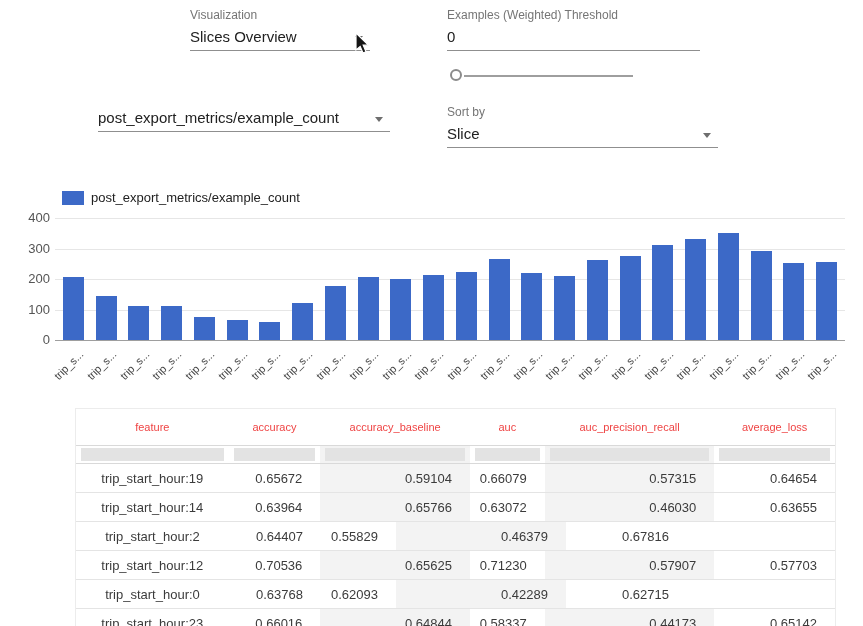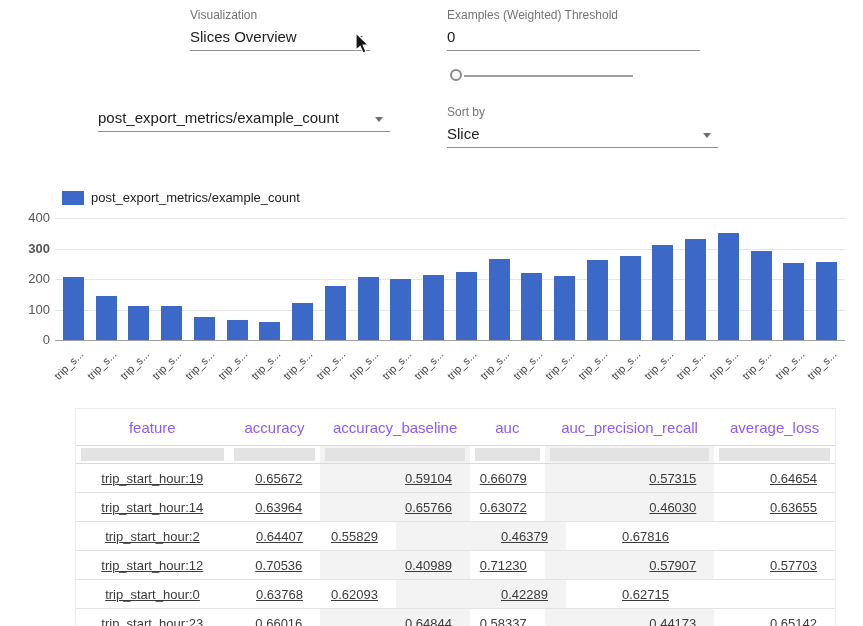--- a/index.html
+++ b/index.html
@@ -37,26 +37,26 @@
   .gridline { position:absolute; left:-2px; width:790px; height:1px; background:#e6e6e6; }
   .gridline.baseline { background:#9e9e9e; }
   .bar { position:absolute; bottom:0; width:21px; }
   #xlabels { position:absolute; left:37px; top:124px; width:786px; height:56px; }
   .xlab { position:absolute; top:6px; width:0; height:0; }
   .xlab span { position:absolute; right:0; top:0; white-space:nowrap; font-size:11px; color:#444; transform:rotate(-45deg); transform-origin:100% 0; }
 
   
   .mtable { position:absolute; left:75px; top:408px; width:761px; border:1px solid #ececec; border-bottom:none; background:#fff; }
   .thead { display:flex; height:37px; border-bottom:1px solid #d9d9d9; }
-  .th { display:flex; align-items:center; justify-content:center; font-size:15px; color:#8b5cf6; cursor:pointer; }
+  .th { display:flex; align-items:center; justify-content:center; font-size:11px; color:#ef4444; cursor:pointer; }
   .filter-row { display:flex; height:18px; border-bottom:1px solid #d9d9d9; }
   .fc { display:flex; align-items:center; height:100%; }
   .fbox { flex:1; height:13px; background:#e3e3e3; margin:0 5px; }
   .tr { display:flex; height:29px; border-bottom:1px solid #e4e4e4; }
-  .td { display:flex; align-items:center; height:100%; font-size:13px; color:#3b3b3b;text-decoration:underline; }
+  .td { display:flex; align-items:center; height:100%; font-size:13px; color:#3b3b3b; }
   .td.shade, .fc.shade { background:#f3f3f3; }
   .c0 { width:153px; } .c1 { width:92px; } .c2 { width:150px; }
   .c3 { width:75px; } .c4 { width:170px; } .c5 { width:121px; }
   .td.c0 { justify-content:center; }
   .td.c1,.td.c2,.td.c3,.td.c4,.td.c5 { justify-content:flex-end; padding-right:18px; }
 </style>
 </head>
 <body>
 
 <div class="page">
@@ -103,21 +103,21 @@
   <div class="legend">
     <span class="legend-swatch" id="legend-swatch" style="background: rgb(60, 105, 199);"></span>
     <span class="legend-label">post_export_metrics/example_count</span>
   </div>
 
   <div id="chart">
     <div id="yaxis">
         <div class="ytick" style="top: 114px;">0</div>
         <div class="ytick" style="top: 83.5px;">100</div>
         <div class="ytick" style="top: 53px;">200</div>
-        <div class="ytick" style="top: 22.5px; font-weight: bold;">300</div>
+        <div class="ytick" style="top: 22.5px;">300</div>
         <div class="ytick" style="top: -8px;">400</div>
       </div>
     <div id="plot">
         <div class="gridline baseline" style="top: 122px;"></div>
         <div class="gridline" style="top: 91.5px;"></div>
         <div class="gridline" style="top: 61px;"></div>
         <div class="gridline" style="top: 30.5px;"></div>
         <div class="gridline" style="top: 0px;"></div>
         <div class="bar" style="left: 5.875px; height: 63px; background: rgb(60, 105, 199);"></div>
         <div class="bar" style="left: 38.625px; height: 44px; background: rgb(60, 105, 199);"></div>
@@ -269,21 +269,21 @@
         <div class="tr">
           <div class="td c0">trip_start_hour:2</div>
           <div class="td c1">0.64407</div>
           <div class="td c3">0.55829</div>
           <div class="td c4 shade">0.46379</div>
           <div class="td c5">0.67816</div>
         </div>
         <div class="tr">
           <div class="td c0">trip_start_hour:12</div>
           <div class="td c1">0.70536</div>
-          <div class="td c2 shade">0.40989</div>
+          <div class="td c2 shade">0.65625</div>
           <div class="td c3">0.71230</div>
           <div class="td c4 shade">0.57907</div>
           <div class="td c5">0.57703</div>
         </div>
         <div class="tr">
           <div class="td c0">trip_start_hour:0</div>
           <div class="td c1">0.63768</div>
           <div class="td c3">0.62093</div>
           <div class="td c4 shade">0.42289</div>
           <div class="td c5">0.62715</div>

